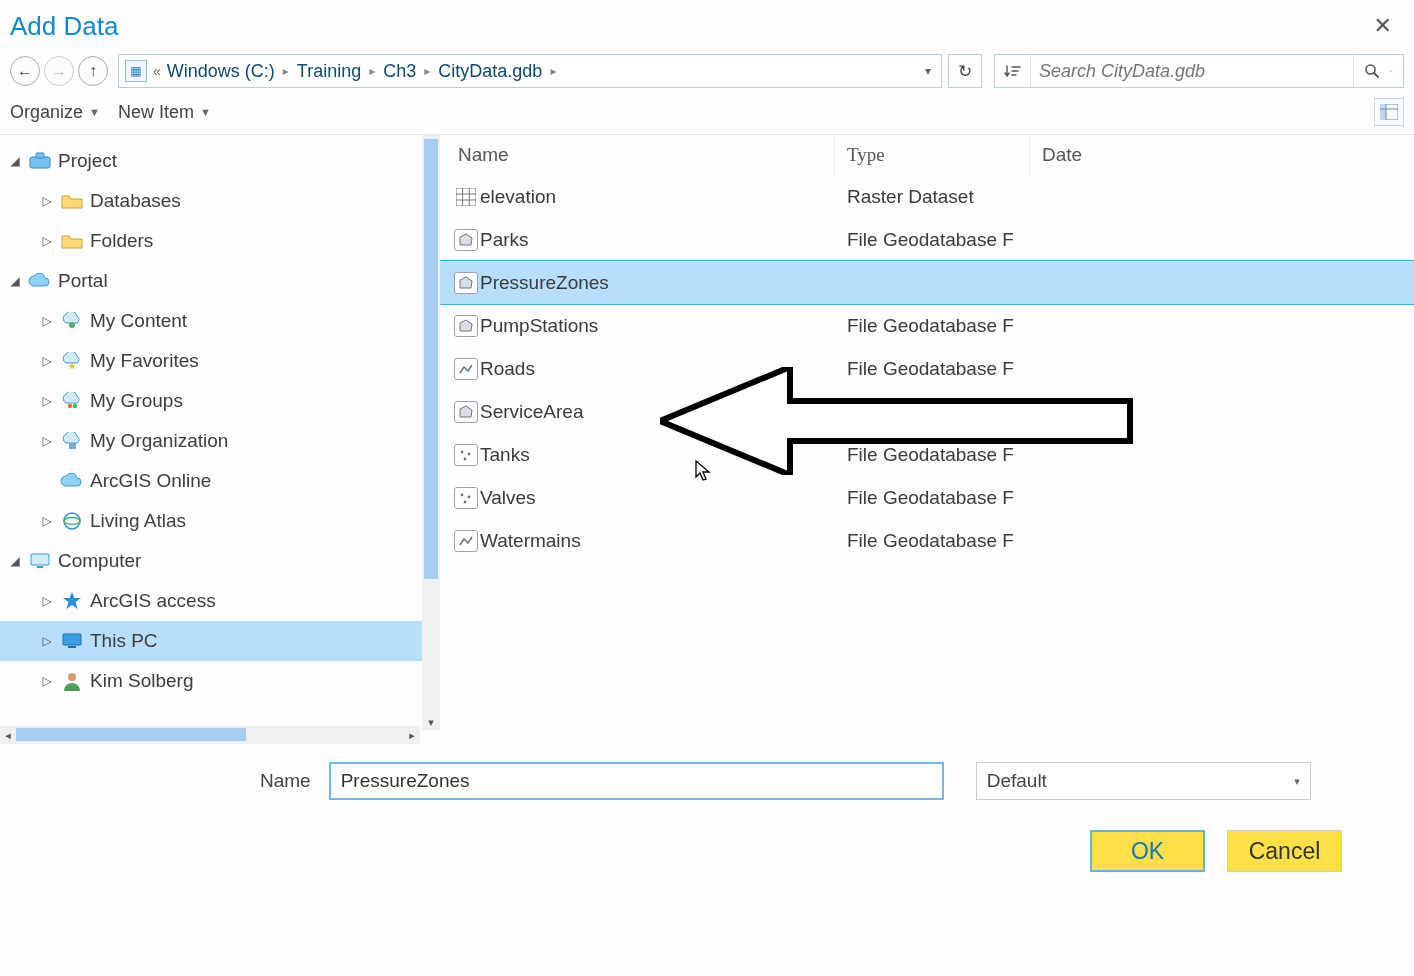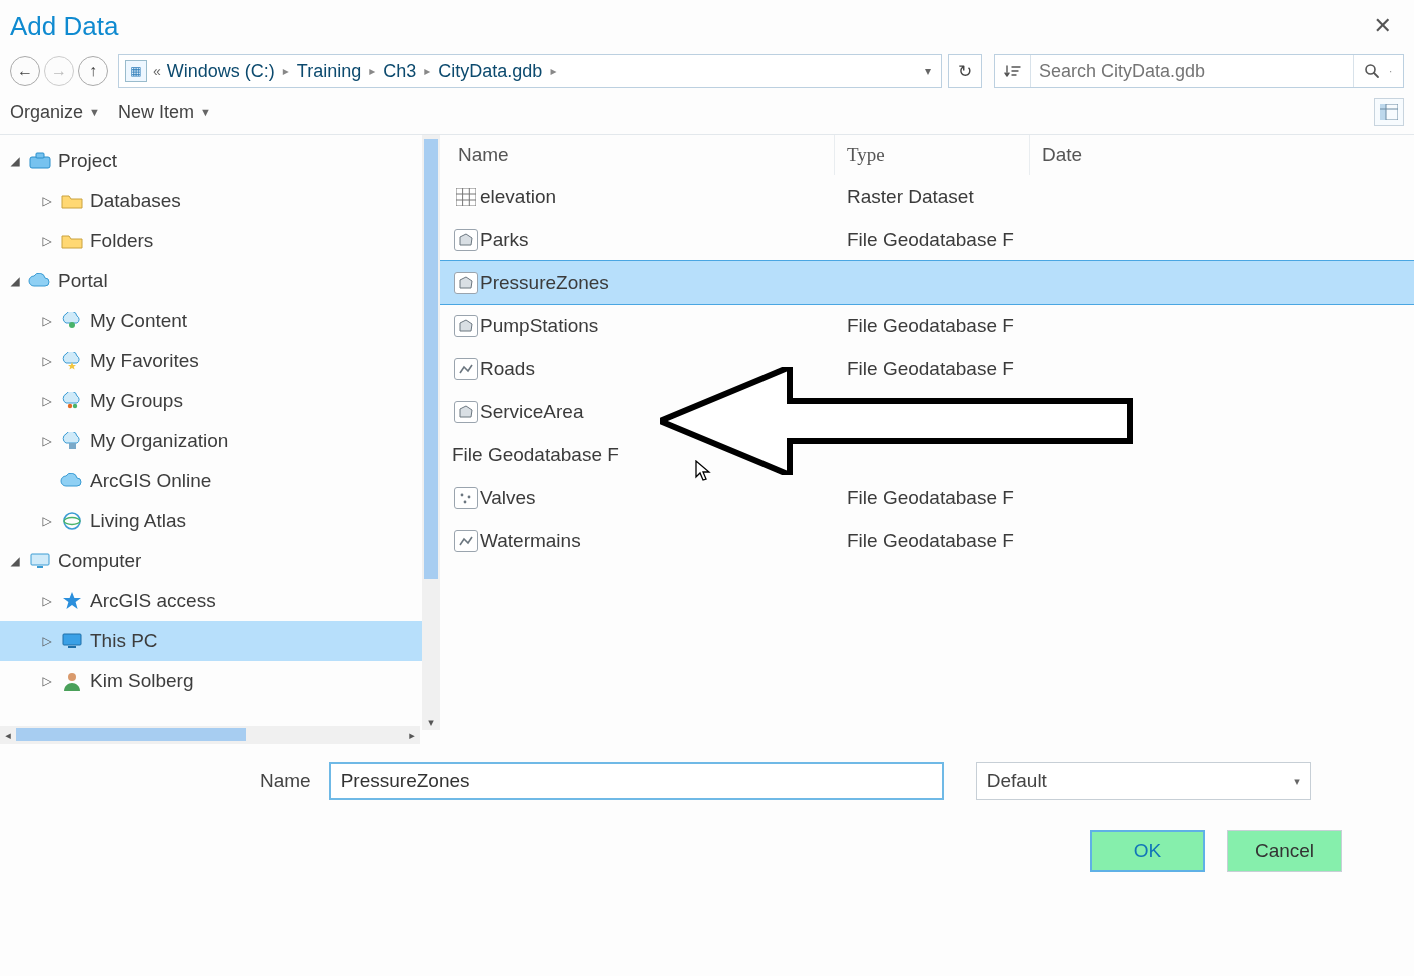--- a/index.html
+++ b/index.html
@@ -76,21 +76,21 @@
     border:1px solid #bcd0e0;background:#fff;height:34px;
     margin-left:8px;width:410px;
   }
   .sort-btn {
     width:36px;border-right:1px solid #d8e2ea;height:100%;
     display:flex;align-items:center;justify-content:center;
     font-size:16px;color:#555;cursor:pointer;
   }
   .search-input {
     flex:1;border:none;outline:none;padding:0 8px;
-    font-size:18px;color:#a16207;background:transparent;
+    font-size:18px;font-style:italic;color:#a16207;background:transparent;
   }
   .search-btn {
     width:36px;height:100%;display:flex;align-items:center;justify-content:center;
     color:#555;cursor:pointer;font-size:16px;
     border-left:1px solid #d8e2ea;
   }
   .search-drop{width:14px;color:#888;font-size:10px;display:flex;align-items:center;}
   
   .toolbar2 {
     display:flex;align-items:center;padding:4px 10px 8px 10px;gap:18px;
@@ -181,22 +181,22 @@
   }
   .filter-select {
     width:335px;height:38px;border:1px solid #c7cfd6;background:#fff;
     display:flex;align-items:center;justify-content:space-between;
     padding:0 10px;font-size:19px;color:#444;cursor:pointer;margin-left:14px;
   }
   .btn-row {
     display:flex;justify-content:flex-end;gap:22px;padding-top:30px;padding-right:36px;
   }
   .btn {
-    width:115px;height:42px;border:1px solid #c7cfd6;background:#86efac;
-    font-size:19px;color:#333;cursor:pointer;
+    width:115px;height:42px;border:1px solid #c7cfd6;background:#fde047;
+    font-size:23px;color:#333;cursor:pointer;
   }
   .btn.primary { border:2px solid #5fb1e6;color:#1275b8; }
   
   .cursor {
     position:absolute;left:695px;top:325px;font-size:20px;color:#222;pointer-events:none;z-index:60;
   }
 </style>
 </head>
 <body>
 
@@ -499,20 +499,30 @@
               <svg width="16" height="14" viewBox="0 0 16 14">
                 <polygon points="2,12 2,4 8,1 14,5 13,12" fill="#d9dfe4" stroke="#6b767f"></polygon>
               </svg>
             </span>
             <span>ServiceArea</span>
           </div>
           <div class="cell-type">File Geodatabase F</div>
           <div class="cell-date"></div>
         </div>
         <div class="row">
+          <div class="cell-name">
+            <span class="ricon">
+              <svg width="16" height="14" viewBox="0 0 16 14">
+                <circle cx="4" cy="4" r="1.4" fill="#6b767f"></circle>
+                <circle cx="11" cy="6" r="1.4" fill="#6b767f"></circle>
+                <circle cx="7" cy="11" r="1.4" fill="#6b767f"></circle>
+              </svg>
+            </span>
+            <span>Tanks</span>
+          </div>
           <div class="cell-type">File Geodatabase F</div>
           <div class="cell-date"></div>
         </div>
         <div class="row">
           <div class="cell-name">
             <span class="ricon">
               <svg width="16" height="14" viewBox="0 0 16 14">
                 <circle cx="4" cy="4" r="1.4" fill="#6b767f"></circle>
                 <circle cx="11" cy="6" r="1.4" fill="#6b767f"></circle>
                 <circle cx="7" cy="11" r="1.4" fill="#6b767f"></circle>

